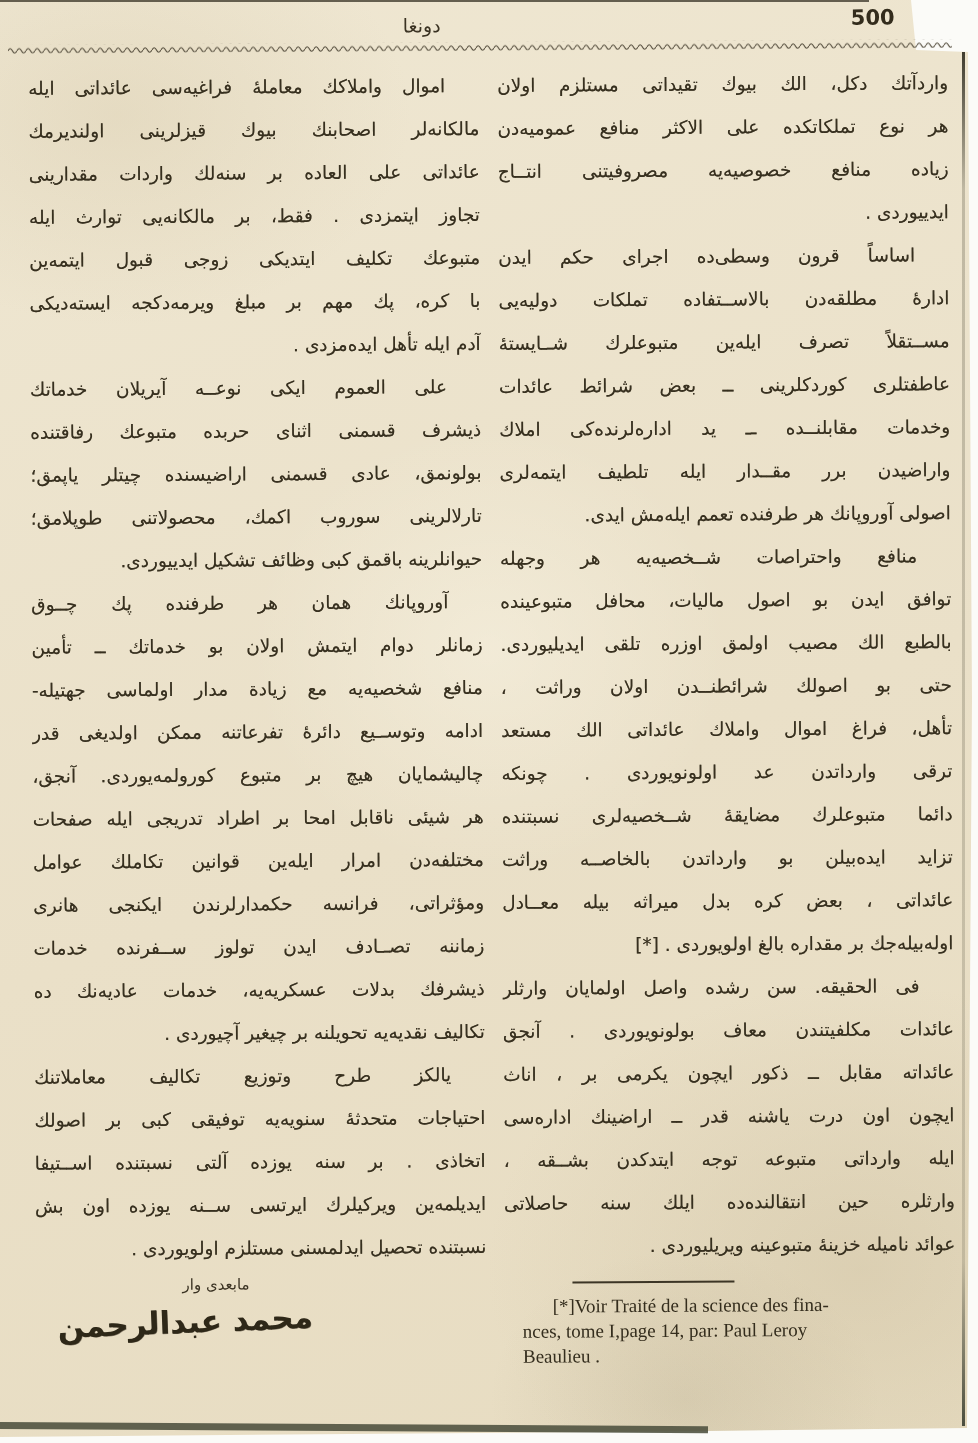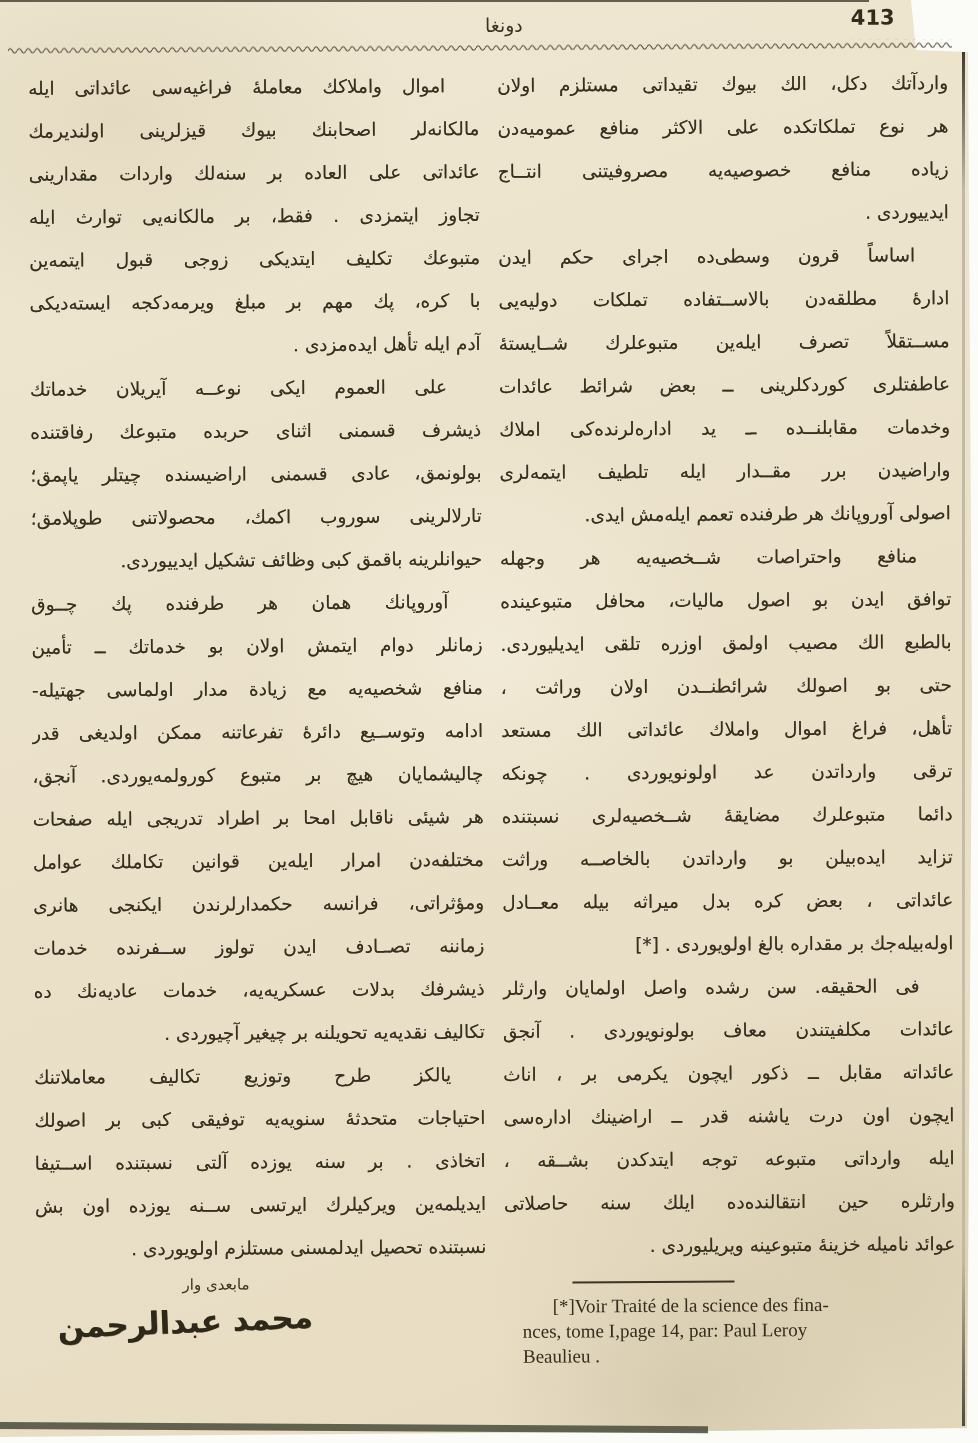--- a/index.html
+++ b/index.html
@@ -23,21 +23,21 @@
     background:linear-gradient(#3f3c2f, rgba(120,115,95,.38) 10%, rgba(120,115,95,.28) 88%, #4a4d3d);}
   .edge-bottom{position:absolute;left:0;top:1422px;width:708px;height:7px;background:#4c503e;opacity:.88;transform:rotate(.35deg);transform-origin:left center;}
 
   .content{
     position:absolute;left:0;top:0;width:978px;
     transform:rotate(-.35deg);transform-origin:480px 60px;
     color:#37301f;
   }
   .runhead{position:relative;height:44px;}
   .runhead-title{
-    position:absolute;left:403px;top:14px;width:120px;text-align:right;
+    position:absolute;left:403px;top:14px;width:120px;text-align:left;
     font-size:19px;letter-spacing:1px;color:#3a3222;
   }
   .runhead-number{
     position:absolute;left:838px;top:8px;width:70px;text-align:center;
     font-size:21px;font-weight:bold;color:#332c1c;
   }
   .wavy{position:absolute;left:8px;top:42px;}
 
   .columns{
     position:absolute;left:28px;top:64px;width:920px;
@@ -78,21 +78,21 @@
 
 <div class="paper"></div>
 <div class="edge-top"></div>
 <div class="edge-right"></div>
 <div class="edge-bottom"></div>
 
 <div class="content">
 
   <div class="runhead">
     <div class="runhead-title">دونغا</div>
-    <div class="runhead-number">413</div>
+    <div class="runhead-number">500</div>
     <svg class="wavy" width="944" height="9">
       <defs>
         <pattern id="w" width="9" height="9" patternUnits="userSpaceOnUse">
           <path d="M0 6 Q 2.25 1.5 4.5 6 T 9 6" fill="none" stroke="#4d4636" stroke-width="1.1"></path>
         </pattern>
       </defs>
       <rect width="944" height="9" fill="url(#w)"></rect>
     </svg>
   </div>
 

